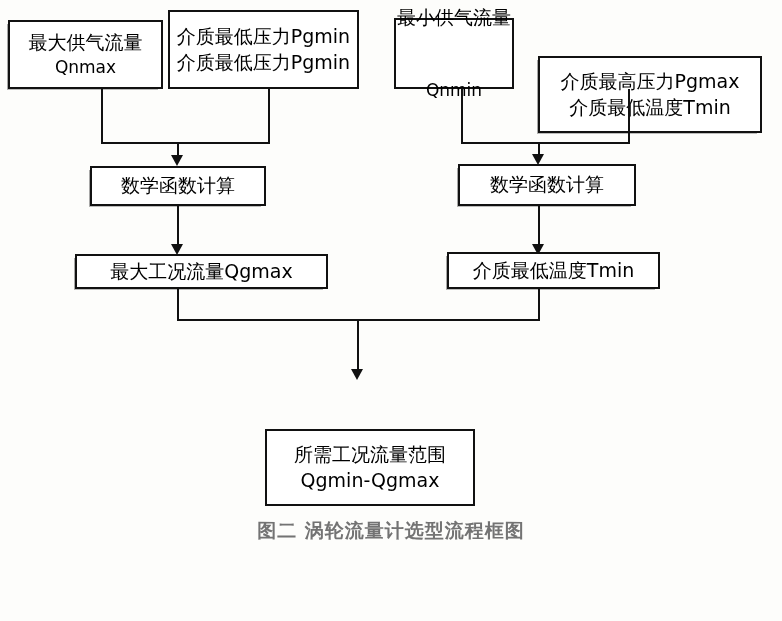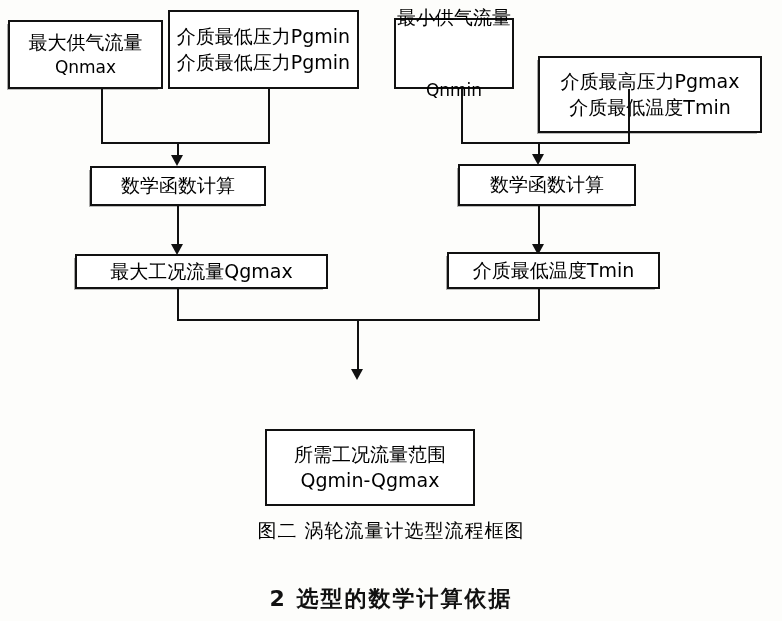--- a/index.html
+++ b/index.html
@@ -67,23 +67,23 @@
     border-left: 6px solid transparent;
     border-right: 6px solid transparent;
     border-top: 11px solid #111111;
   }
 
   
   .caption {
     position: absolute;
     width: 100%;
     text-align: center;
-    font-weight: normal;
+    font-weight: bold;
     letter-spacing: 1px;
-    color: #000000;
+    color: #737373;
   }
   .heading {
     position: absolute;
     width: 100%;
     text-align: center;
     font-weight: bold;
     letter-spacing: 2px;
     color: #111111;
   }
 </style>
@@ -156,15 +156,14 @@
 
     <div class="box" style="left:265px; top:385px; width:210px; height:77px; font-size:19px;margin-top:44px;">
       <span class="line">所需工况流量范围</span>
       <span class="line">Qgmin-Qgmax</span>
     </div>
 
   </div>
 
   <div class="caption" style="top:518px; left:0; font-size:19px;">图二  涡轮流量计选型流程框图</div>
 
-  <div class="heading" style="top:584px; left:0; font-size:22px;">2  选型的数学计算依据</div>
 
 </div>
 
 </body></html>

